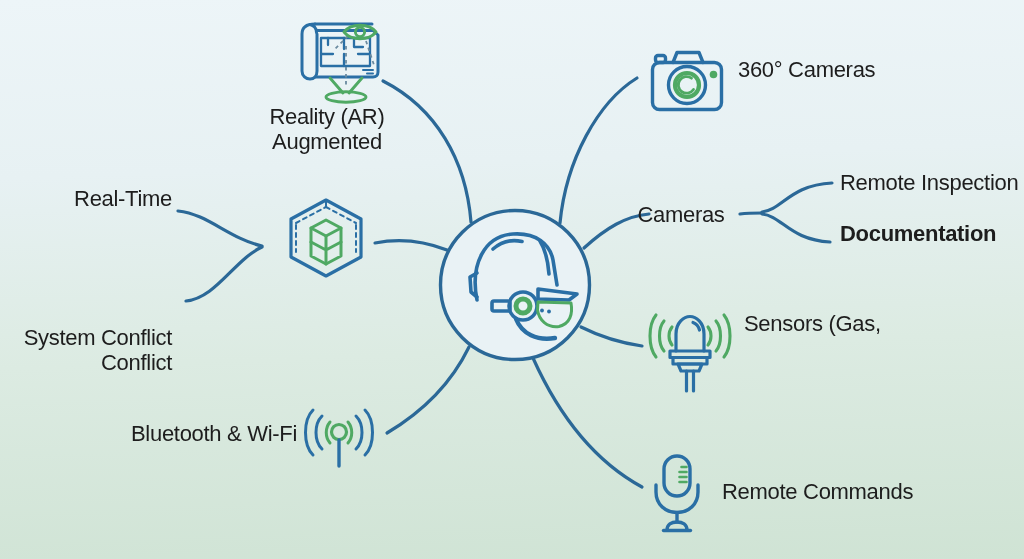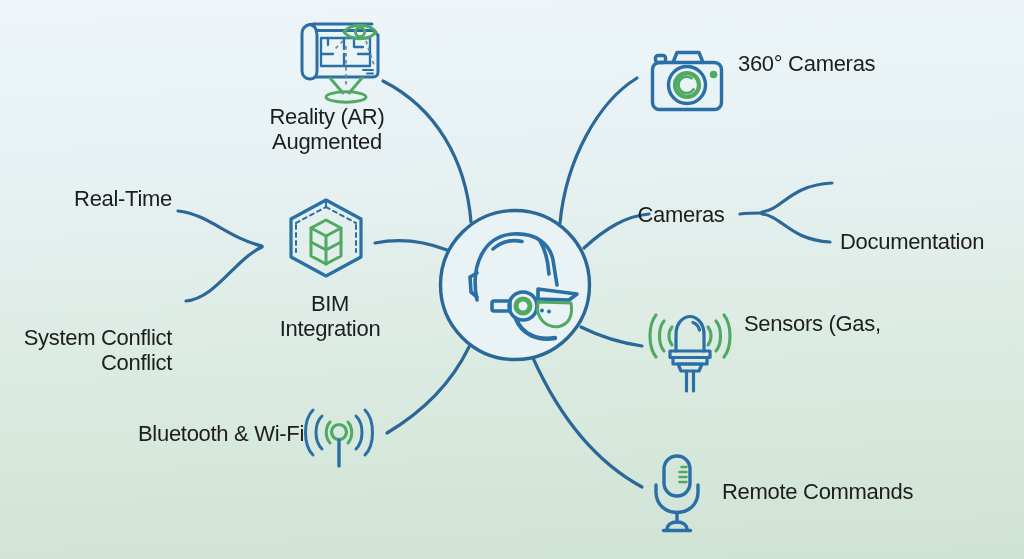--- a/index.html
+++ b/index.html
@@ -9,25 +9,25 @@
     font-family:"Liberation Sans", sans-serif;color:#1d1d1d;
   }
   svg{position:absolute;overflow:visible;}
   .connectors{left:0;top:0;width:1024px;height:559px;}
   .connectors path{fill:none;stroke:#2b6897;stroke-width:3.2;stroke-linecap:round;}
   .label{position:absolute;font-size:22px;letter-spacing:-0.3px;line-height:25px;white-space:nowrap;}
   .lbl-ar{left:237px;top:104px;width:180px;text-align:center;}
   .lbl-bim{left:250px;top:291px;width:160px;text-align:center;}
   .lbl-rtv{left:20px;top:186px;width:152px;text-align:right;}
   .lbl-scd{left:8px;top:278px;width:164px;text-align:right;margin-top:47px;}
-  .lbl-bt{left:138px;top:421px;}
-  .lbl-360{left:738px;top:51px;}
+  .lbl-bt{left:131px;top:421px;}
+  .lbl-360{left:738px;top:57px;}
   .lbl-cam{left:633px;top:202px;width:96px;text-align:center;}
   .lbl-ri{left:840px;top:170px;}
-  .lbl-doc{left:840px;top:229px;}
+  .lbl-doc{left:840px;top:221px;font-weight:bold;}
   .lbl-sens{left:744px;top:309px;line-height:30px;}
   .lbl-voice{left:722px;top:479px;}
   .ic-center{left:437px;top:207px;width:156px;height:156px;}
   .ic-ar{left:288px;top:14px;width:100px;height:94px;}
   .ic-bim{left:283px;top:196px;width:86px;height:84px;}
   .ic-ant{left:303px;top:404px;width:72px;height:68px;}
   .ic-camera{left:643px;top:45px;width:82px;height:68px;}
   .ic-sensor{left:645px;top:305px;width:90px;height:88px;}
   .ic-mic{left:650px;top:452px;width:56px;height:84px;}
   .blue{stroke:#2a6fa5;fill:none;stroke-linecap:round;stroke-linejoin:round;}
@@ -149,40 +149,37 @@
     <g class="green" stroke-width="2.6">
       <path d="M 31.5 15 H 36.5 M 29.5 20 H 36.5 M 29.5 25 H 36.5 M 29.5 30 H 36.5"></path>
     </g>
   </svg>
 
   <div class="label lbl-ar">
     <span style="display:block">Reality (AR)</span>
     <span style="display:block">Augmented</span>
   </div>
 
-  <div class="label lbl-bim">
-    <span style="display:block">BIM</span>
-    <span style="display:block">Integration</span>
-  </div>
 
   <div class="label lbl-rtv">
     <span style="display:block">Real-Time</span>
   </div>
 
   <div class="label lbl-scd">
     <span style="display:block">System Conflict</span>
     <span style="display:block">Conflict</span>
   </div>
 
   <div class="label lbl-bt">Bluetooth &amp; Wi-Fi</div>
 
   <div class="label lbl-360">360° Cameras</div>
 
   <div class="label lbl-cam">Cameras</div>
 
+  <div class="label lbl-ri">Remote Inspection</div>
 
   <div class="label lbl-doc">Documentation</div>
 
   <div class="label lbl-sens">
     <span style="display:block">Sensors (Gas,</span>
   </div>
 
   <div class="label lbl-voice">Remote Commands</div>
 
 </div>

